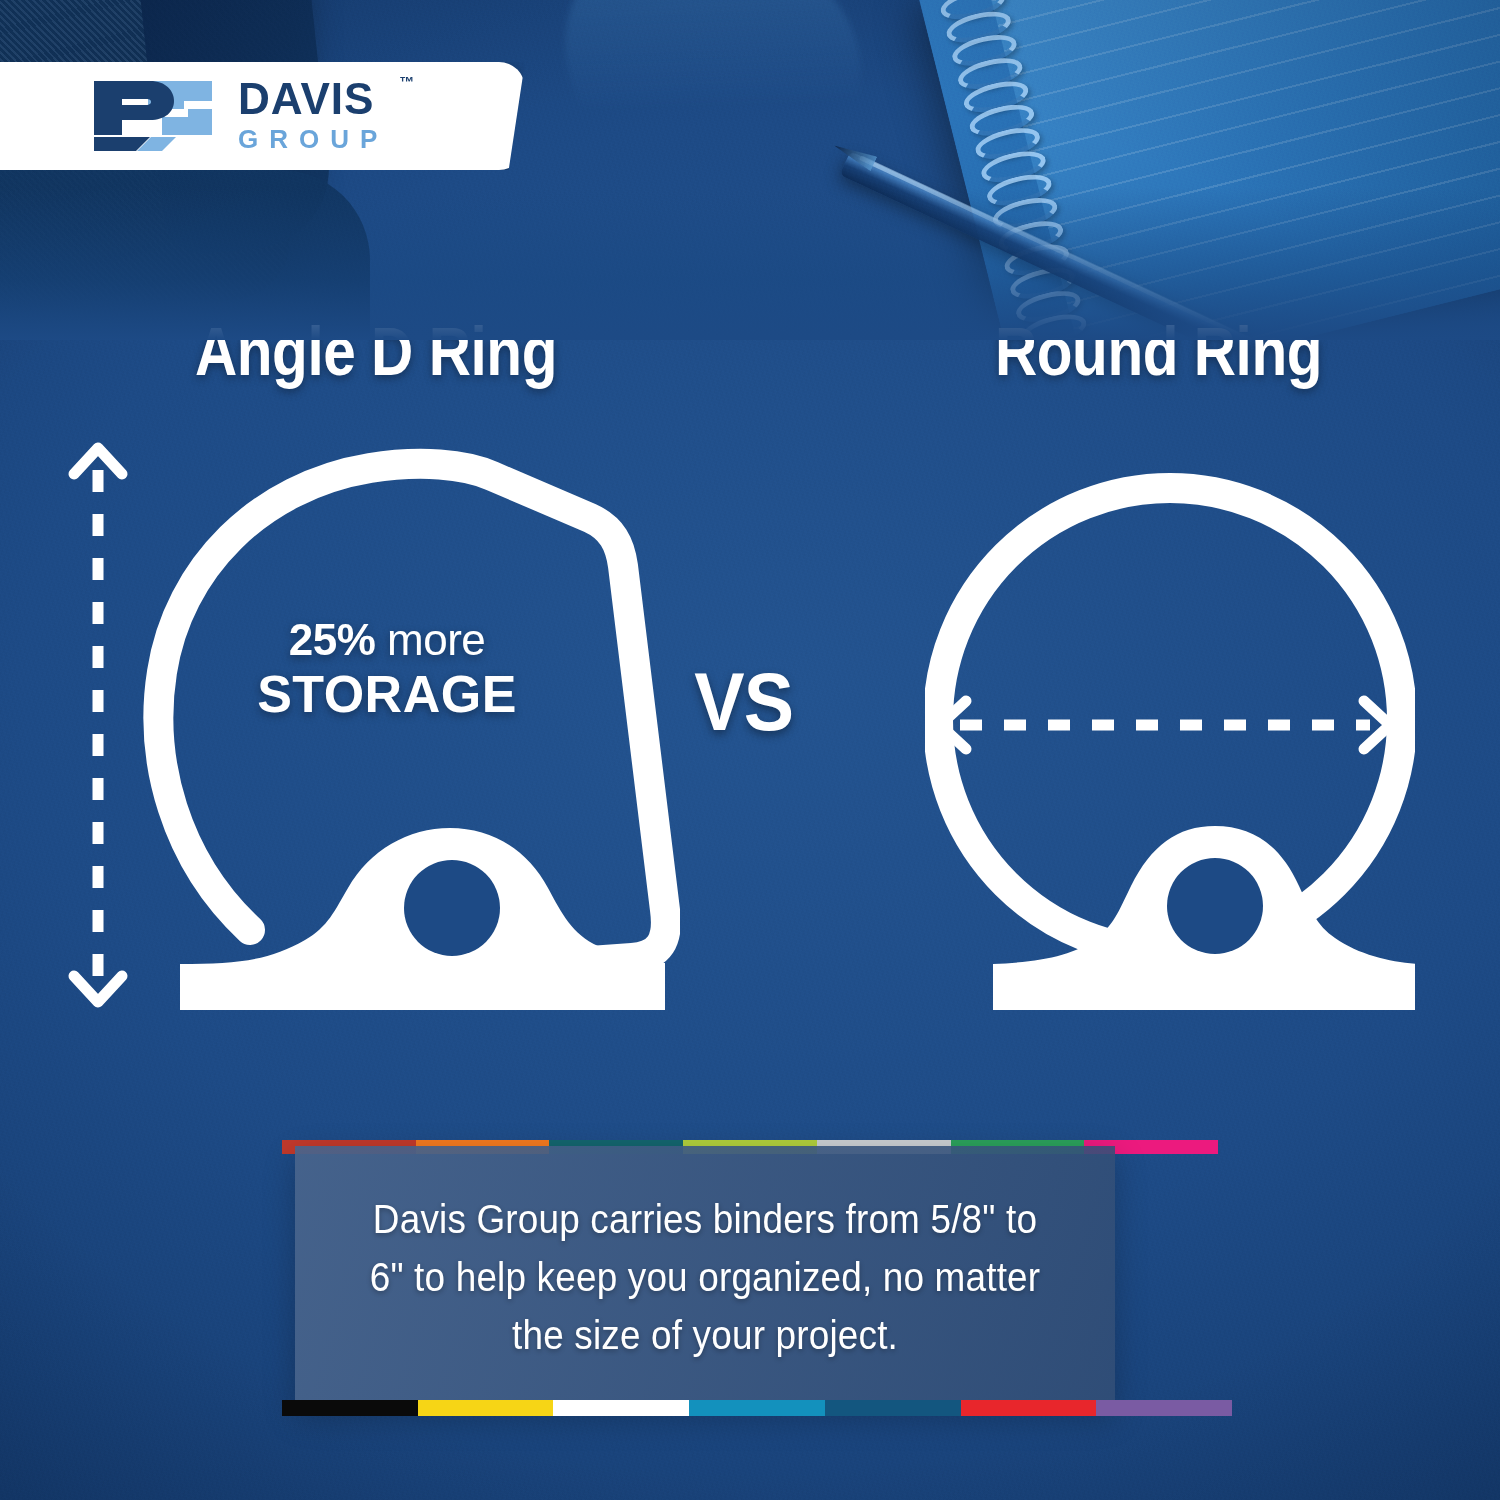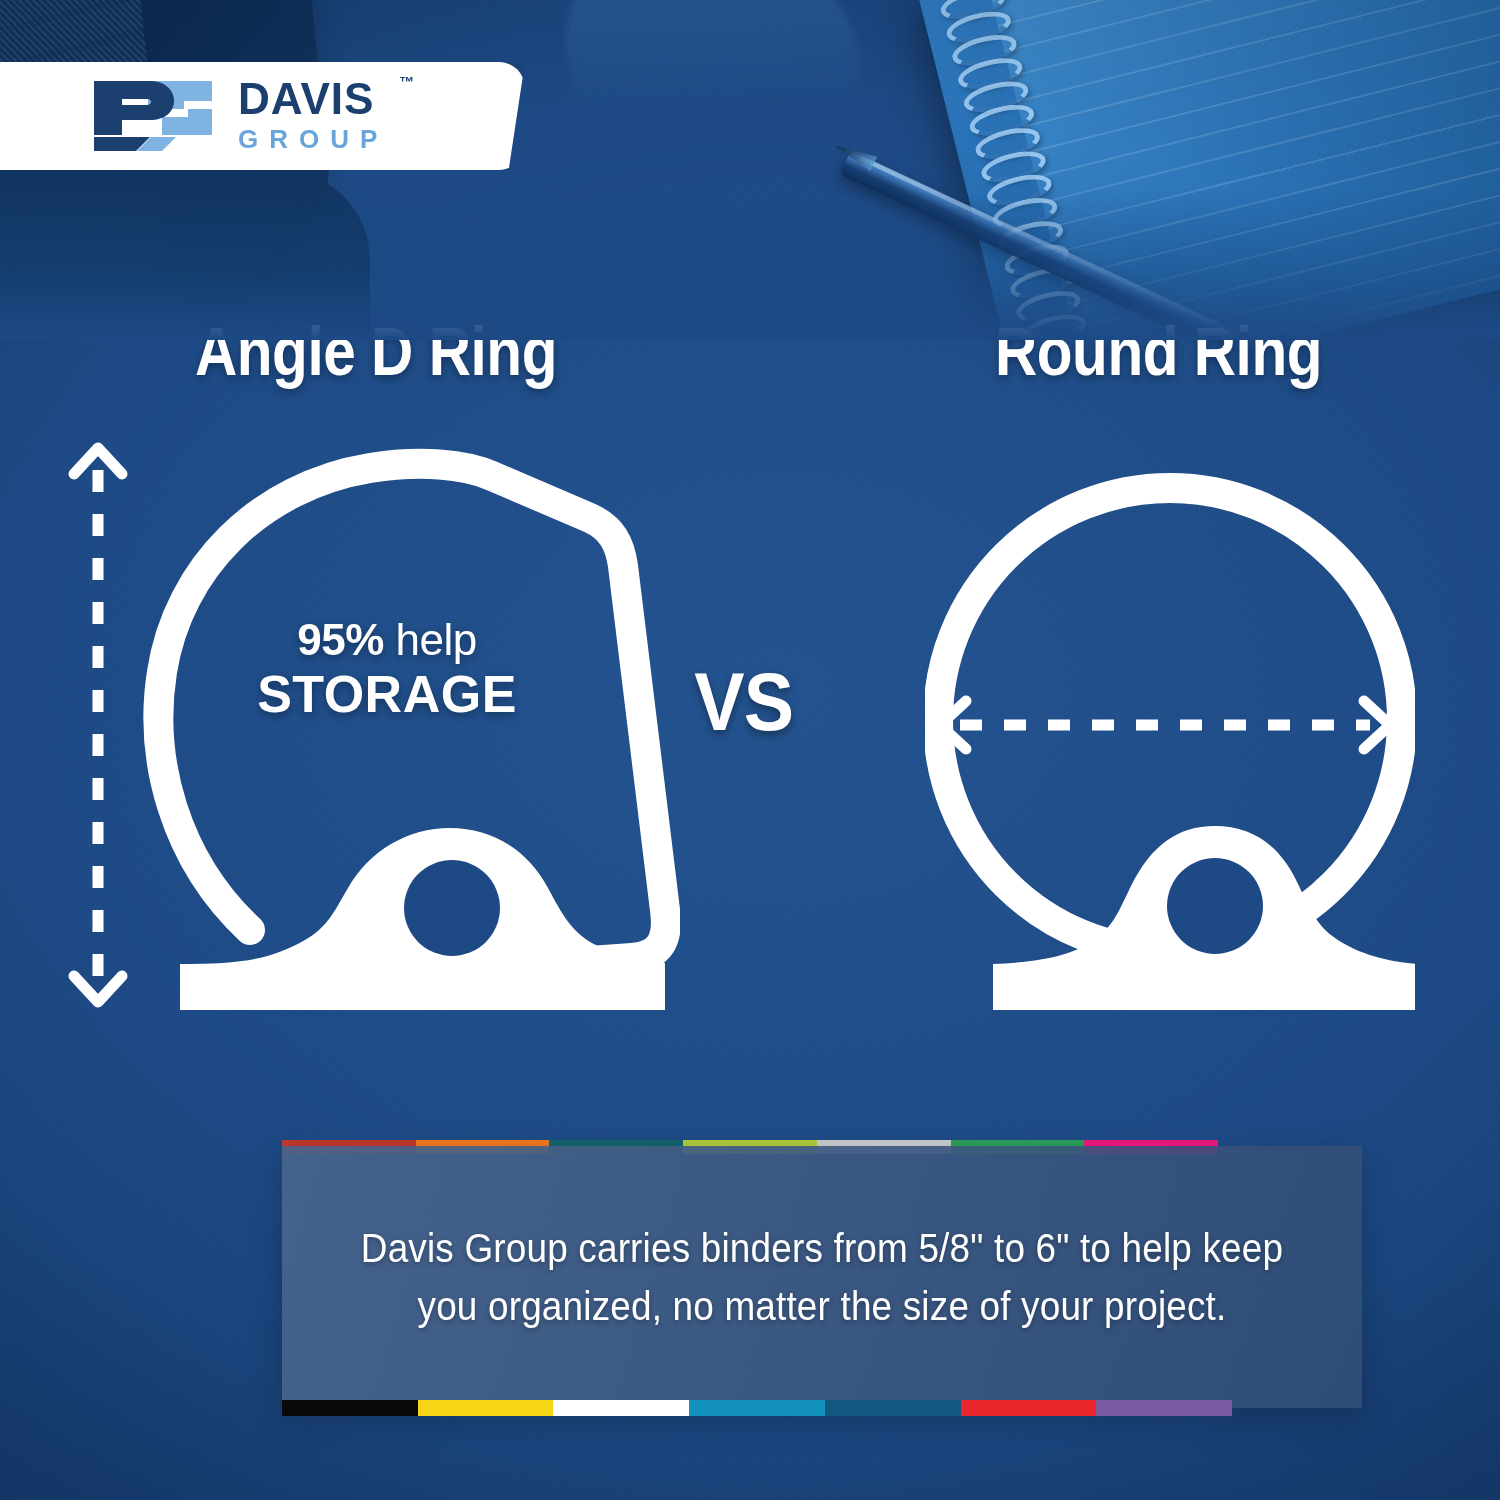--- a/index.html
+++ b/index.html
@@ -218,22 +218,22 @@
     text-shadow: 0 4px 10px rgba(0,0,0,.38);
     transform: scaleX(.92);
   }
 
   
   .arrow-v { position: absolute; left: 66px; top: 440px; }
   .arrow-h { position: absolute; left: 930px; top: 690px; }
 
   
   .panel {
-    position: absolute; left: 282px; top: 1146px;
-    width: 1080px; height: 262px;
+    position: absolute; left: 295px; top: 1146px;
+    width: 820px; height: 262px;
     background: linear-gradient(100deg, rgba(72,100,140,.92) 0%, rgba(60,88,128,.92) 52%, rgba(50,78,118,.88) 100%);
     box-shadow: 0 10px 30px rgba(0,0,0,.22);
     display: flex; align-items: center; justify-content: center;
   }
   .panel-text {
     color: #ffffff;
     text-align: center;
     font-size: 41px;
     line-height: 1.42;
     font-weight: 400;
@@ -350,21 +350,21 @@
                C 442 474, 452 494, 478 506
                C 500 516, 520 521, 545 523
                L 545 570 Z" fill="#ffffff"></path>
 
       <circle cx="332" cy="468" r="48" fill="#1d4a85"></circle>
     </svg>
   </div>
 
   <div class="callout">
     <div class="l1">
-      <b>95%</b><span> help</span>
+      <b>25%</b><span> more</span>
     </div>
     <div class="l2">STORAGE</div>
   </div>
 
   <div class="vs">VS</div>
 
   <div class="diagram rring">
     <svg width="490" height="580" viewBox="0 0 490 580" aria-hidden="true">
       <circle cx="245" cy="280" r="232" fill="none" stroke="#ffffff" stroke-width="30"></circle>
 

